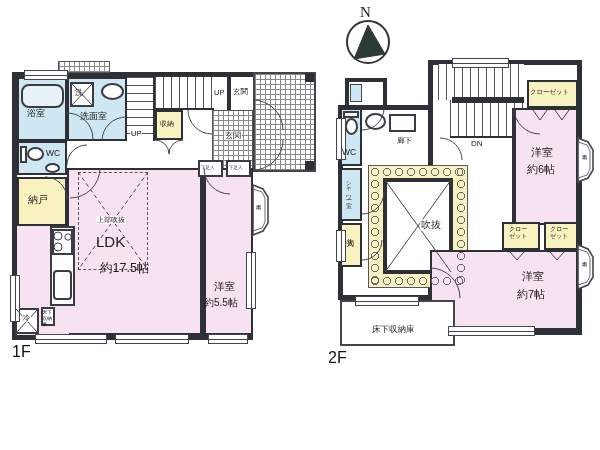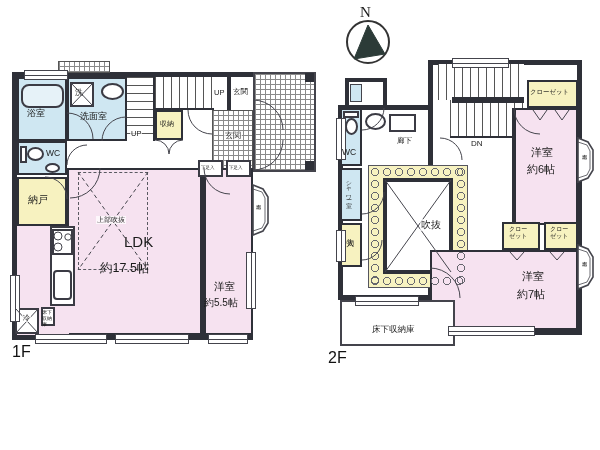--- a/index.html
+++ b/index.html
@@ -95,21 +95,21 @@
   <div class="lbl" style="left:80px;top:111px;font-size:9px;">洗面室</div>
   <div class="lbl" style="left:46px;top:149px;font-size:8.5px;">WC</div>
   <div class="lbl" style="left:28px;top:194px;font-size:10px;">納戸</div>
   <div class="lbl" style="left:160px;top:120px;font-size:7px;">収納</div>
   <div class="lbl chip" style="left:130px;top:130px;font-size:7.5px;">UP</div>
   <div class="lbl" style="left:214px;top:89px;font-size:7.5px;">UP</div>
   <div class="lbl" style="left:233px;top:88px;font-size:7.5px;">玄関</div>
   <div class="lbl chip" style="left:224px;top:131px;font-size:8px;">玄関</div>
   <div class="lbl" style="left:201px;top:165px;font-size:4.5px;">下足入</div>
   <div class="lbl" style="left:229px;top:165px;font-size:4.5px;">下足入</div>
-  <div class="lbl" style="left:124px;top:233px;font-size:15px;">LDK</div>
+  <div class="lbl" style="left:96px;top:233px;font-size:15px;">LDK</div>
   <div class="lbl" style="left:100px;top:261px;font-size:12.5px;">約17.5帖</div>
   <div class="lbl chip" style="left:96px;top:216px;font-size:7px;">上部吹抜</div>
   <div class="lbl" style="left:214px;top:280px;font-size:10.5px;">洋室</div>
   <div class="lbl" style="left:204px;top:297px;font-size:10px;">約5.5帖</div>
   <div class="lbl vert" style="left:255px;top:200px;font-size:5px;">出窓</div>
   <div class="lbl chip" style="left:22px;top:314px;font-size:7px;">冷</div>
   <div class="lbl wrap" style="left:42px;top:309px;width:12px;font-size:5px;line-height:1.2;">床下収納庫</div>
   <div class="lbl fl" style="left:12px;top:343px;">1F</div>
 
   <div class="outer" style="left:428px;top:60px;width:154px;height:275px;"></div>

